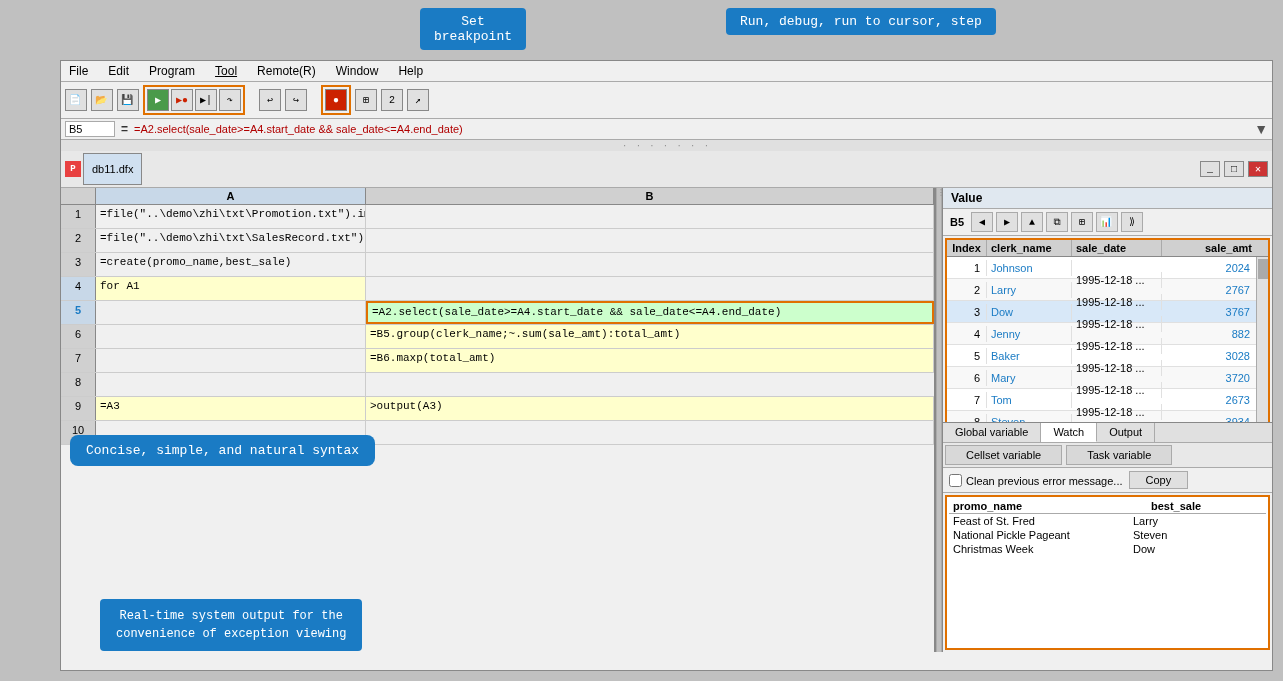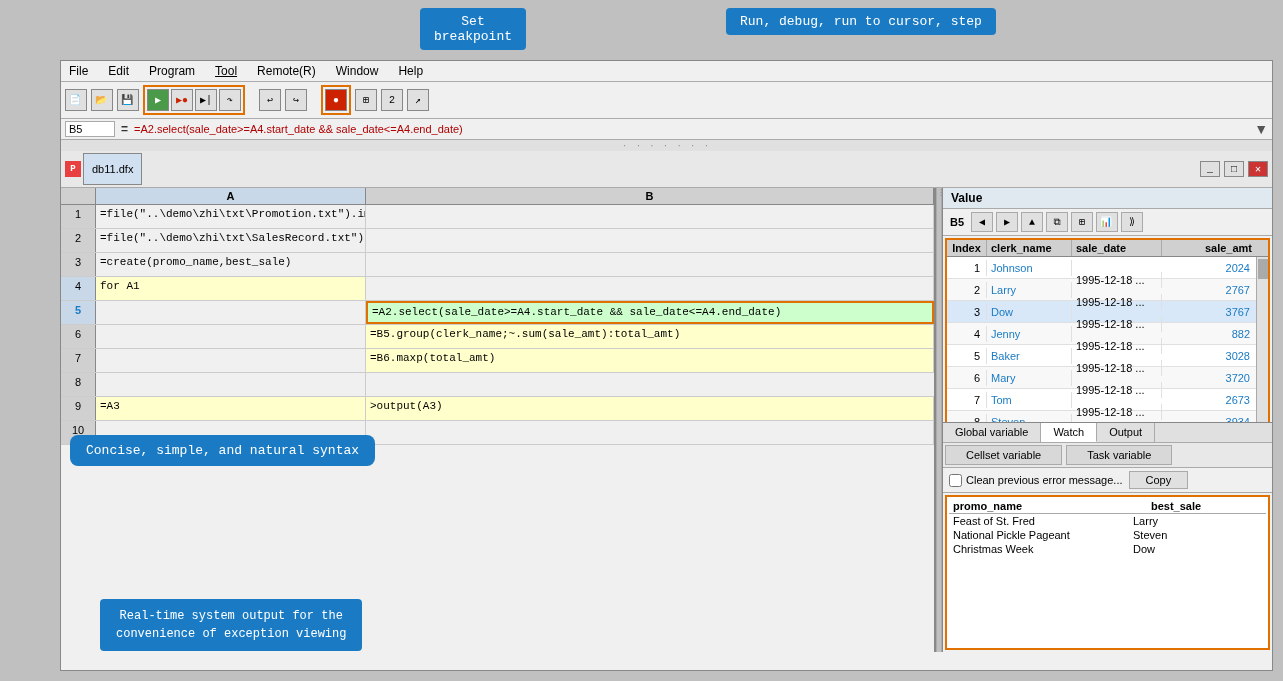--- a/index.html
+++ b/index.html
@@ -344,21 +344,21 @@
     .copy-btn {
       padding: 2px 16px;
       background: #e0e0e0;
       border: 1px solid #aaa;
       font-size: 11px;
       font-family: Arial, sans-serif;
       cursor: pointer;
     }
     .check-label {
       display: flex;
-      align-items: center;
+      align-items: flex-end;
       gap: 4px;
       font-size: 11px;
       font-family: Arial, sans-serif;
     }
     .output-area {
       flex: 1;
       background: white;
       border: 2px solid #e07000;
       margin: 2px;
       overflow: hidden;

